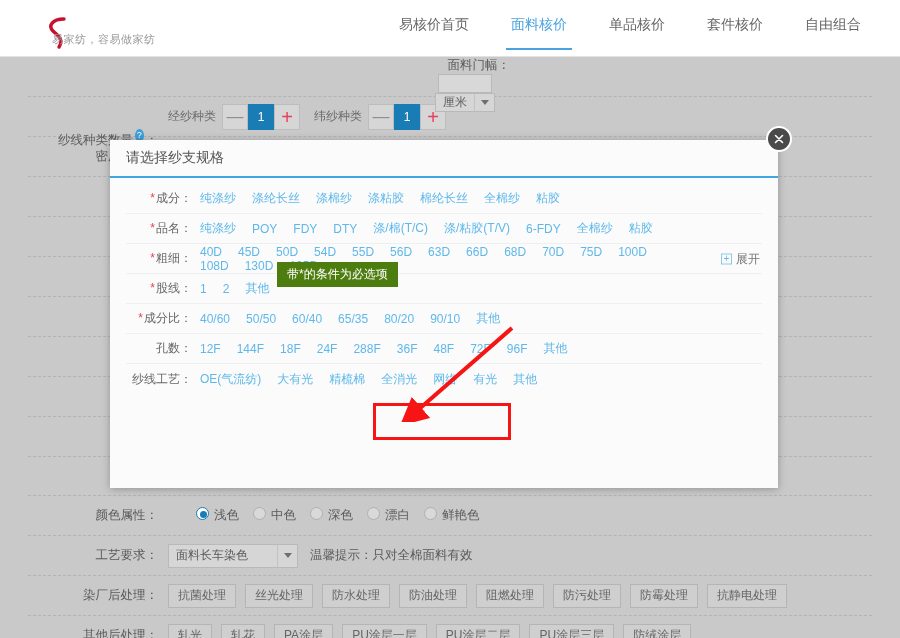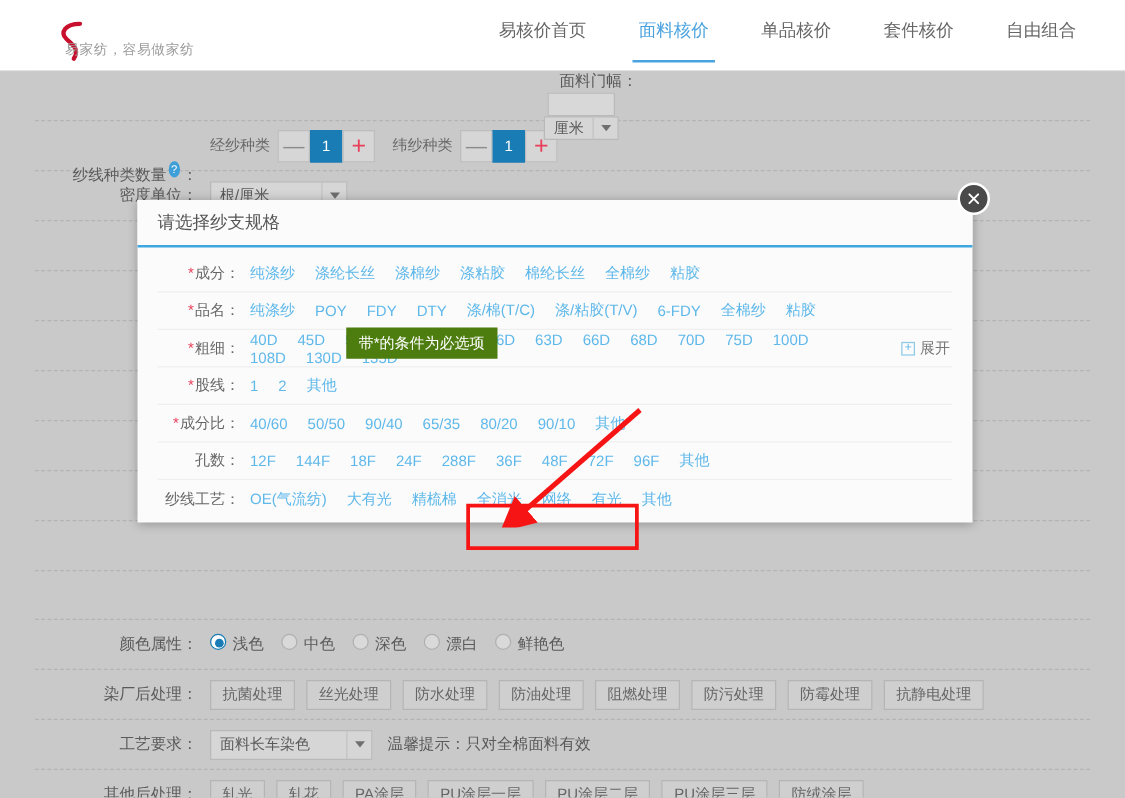--- a/index.html
+++ b/index.html
@@ -118,21 +118,21 @@
     border-radius:50%; background:#1a7cb5;
   }
   .rlabel{ color:#5a5a5a; font-size:12.5px; }
 
   .tagbtn{
     display:inline-flex;align-items:center;justify-content:center;
     height:24px; padding:0 9px; border:1px solid #b5b5b5; background:#cfcfcf;
     color:#666; font-size:12px; margin-right:9px; white-space:nowrap;
   }
   .modal{
-    position:absolute; left:110px; top:160px; width:668px; height:258px;
+    position:absolute; left:110px; top:140px; width:668px; height:348px;
     background:#fbfbfb; box-shadow:0 1px 8px rgba(0,0,0,.28);
     z-index:50;
   }
   .modal-head{
     height:38px; display:flex; align-items:center; padding-left:16px;
     border-bottom:2px solid #3ea7e0; background:#fbfbfb;
     color:#555; font-size:14px;
   }
   .modal-close{
     position:absolute; right:-14px; top:-14px; width:26px;height:26px;
@@ -246,21 +246,21 @@
 
     <div class="frow" style="height:40px;"></div>
     <div class="frow" style="height:40px;"></div>
     <div class="frow" style="height:40px;"></div>
     <div class="frow" style="height:40px;"></div>
     <div class="frow" style="height:40px;"></div>
     <div class="frow" style="height:40px;"></div>
     <div class="frow" style="height:40px;"></div>
     <div class="frow" style="height:39px;"></div>
 
-    <div class="frow" style="height:40px;">
+    <div class="frow" style="height:40px;gap:28px;">
       <div class="flabel">颜色属性：</div>
       <div class="radio-row">
         <label class="radio">
           <span class="rdot on"></span>
           <span class="rlabel">浅色</span>
         </label>
         <label class="radio">
           <span class="rdot"></span>
           <span class="rlabel">中色</span>
         </label>
@@ -273,40 +273,40 @@
           <span class="rlabel">漂白</span>
         </label>
         <label class="radio">
           <span class="rdot"></span>
           <span class="rlabel">鲜艳色</span>
         </label>
       </div>
     </div>
 
     <div class="frow" style="height:40px;">
+      <div class="flabel">工艺要求：</div>
+      <div class="sel" style="min-width:130px">
+        <span>面料长车染色</span>
+        <span class="caret">
+            <i></i>
+          </span>
+      </div>
+      <span class="ftext" style="margin-left:12px">温馨提示：只对全棉面料有效</span>
+    </div>
+
+    <div class="frow" style="height:40px;">
       <div class="flabel">染厂后处理：</div>
       <span class="tagbtn">抗菌处理</span>
       <span class="tagbtn">丝光处理</span>
       <span class="tagbtn">防水处理</span>
       <span class="tagbtn">防油处理</span>
       <span class="tagbtn">阻燃处理</span>
       <span class="tagbtn">防污处理</span>
       <span class="tagbtn">防霉处理</span>
       <span class="tagbtn">抗静电处理</span>
-    </div>
-
-    <div class="frow" style="height:40px;">
-      <div class="flabel">工艺要求：</div>
-      <div class="sel" style="min-width:130px">
-        <span>面料长车染色</span>
-        <span class="caret">
-            <i></i>
-          </span>
-      </div>
-      <span class="ftext" style="margin-left:12px">温馨提示：只对全棉面料有效</span>
     </div>
 
     <div class="frow" style="height:40px;">
       <div class="flabel">其他后处理：</div>
       <span class="tagbtn">轧光</span>
       <span class="tagbtn">轧花</span>
       <span class="tagbtn">PA涂层</span>
       <span class="tagbtn">PU涂层一层</span>
       <span class="tagbtn">PU涂层二层</span>
       <span class="tagbtn">PU涂层三层</span>
@@ -399,21 +399,21 @@
       </div>
     </div>
 
     <div class="mrow">
       <div class="mlabel">
         <span class="star">*</span><span>成分比：</span>
       </div>
       <div class="opts">
         <span class="opt">40/60</span>
         <span class="opt">50/50</span>
-        <span class="opt">90/40</span>
+        <span class="opt">60/40</span>
         <span class="opt">65/35</span>
         <span class="opt">80/20</span>
         <span class="opt">90/10</span>
         <span class="opt">其他</span>
       </div>
     </div>
 
     <div class="mrow">
       <div class="mlabel">孔数：</div>
       <div class="opts">

